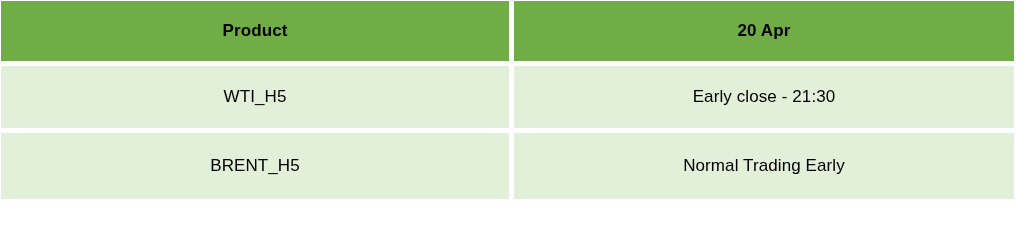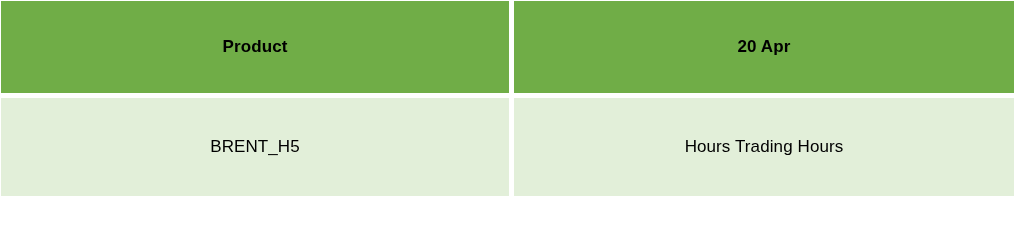--- a/index.html
+++ b/index.html
@@ -28,21 +28,21 @@
     border-spacing: 5px 5px;
     margin: -4px 0 0 -4px;
     table-layout: fixed;
   }
 
   .schedule-table col.col-product { width: 508px; }
   .schedule-table col.col-date    { width: 500px; }
 
   .schedule-table th,
   .schedule-table td {
-    padding: 16px;
+    padding: 0;
     margin: 0;
     text-align: center;
     vertical-align: middle;
     color: #000000;
     border: 0;
   }
 
   .schedule-table thead th {
     background: #70ad47;
     height: 60px;
@@ -83,21 +83,29 @@
           <span class="cell-text">Product</span>
         </th>
         <th>
           <span class="cell-text">20 Apr</span>
         </th>
       </tr>
     </thead>
     <tbody>
       <tr>
         <td>
+          <span class="cell-text">WTI_H5</span>
+        </td>
+        <td>
+          <span class="cell-text">Early close - 21:30</span>
+        </td>
+      </tr>
+      <tr>
+        <td>
           <span class="cell-text">BRENT_H5</span>
         </td>
         <td>
-          <span class="cell-text">Hours Trading Hours</span>
+          <span class="cell-text">Normal Trading Early</span>
         </td>
       </tr>
     </tbody>
   </table>
 </div>
 
 </body></html>

